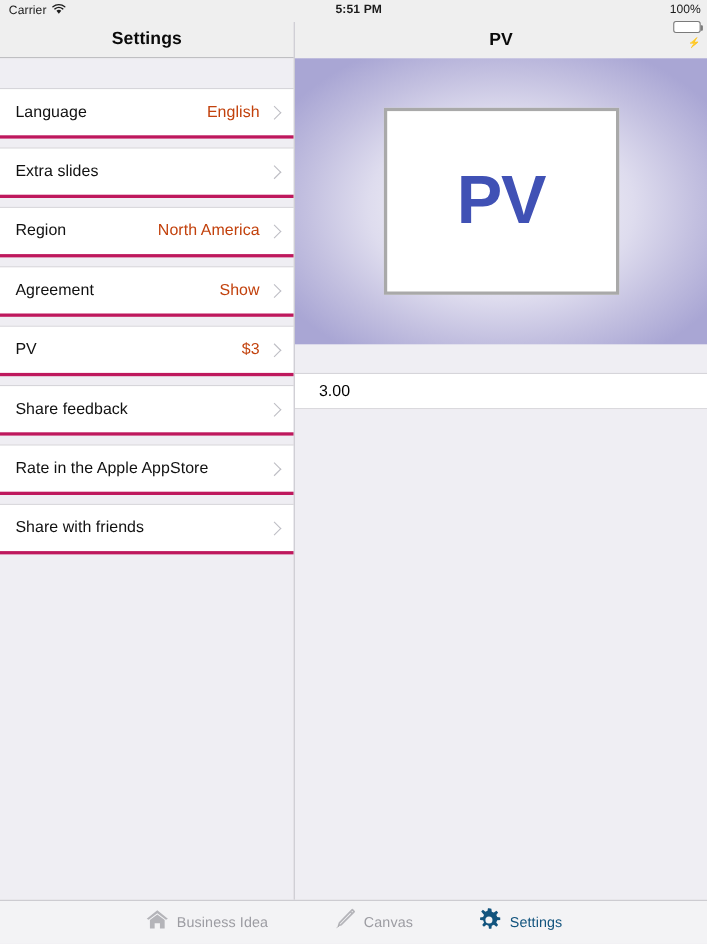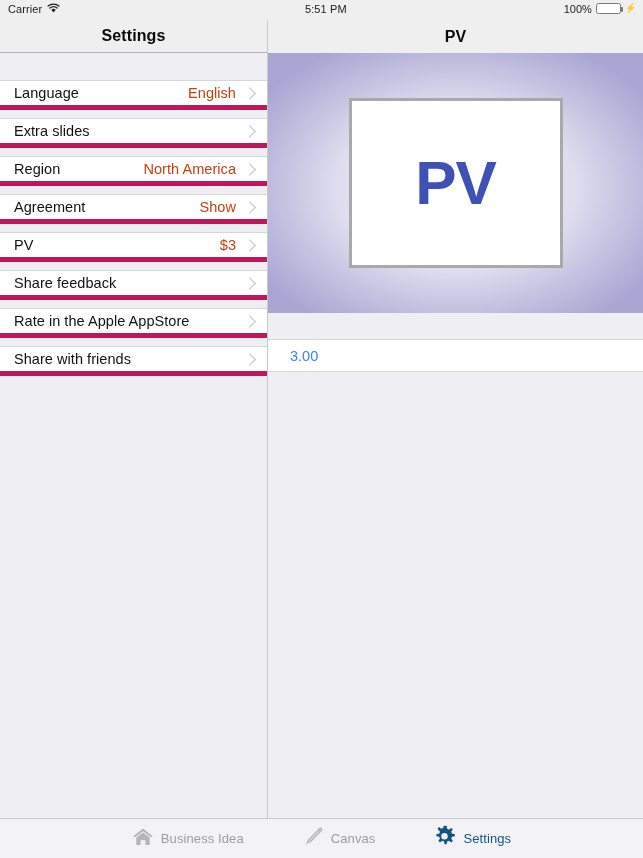--- a/index.html
+++ b/index.html
@@ -37,30 +37,31 @@
     align-items: center;
     gap: 5px;
     font-size: 11px;
     letter-spacing: 0.1px;
   }
   .wifi-icon { display: block; }
   .sb-time {
     position: absolute;
     left: 305px; top: 3px;
     font-size: 11px;
-    font-weight: 400;
+    font-weight: 700;
     letter-spacing: 0.1px;
   }
   .sb-battery {
     position: absolute;
     right: 6px; top: 3px;
     display: flex;
-    align-items: flex-start;
+    align-items: flex-end;
     gap: 4px;
     font-size: 11px;
+    flex-direction: column;
   }
   .batt-shell {
     position: relative;
     width: 25px; height: 11px;
     border: 1px solid #7a7a7a;
     border-radius: 2.5px;
     padding: 1px;
     background: #fff;
   }
   .batt-fill {
@@ -120,24 +121,24 @@
   .navbar-right { border-bottom: none; }
 
   
   .table-scroll {
     height: 765px;
     background: #efeef3;
     padding-top: 27px;
   }
   .row-group { margin-bottom: 8px; }
   .cell {
-    height: 30px;
+    height: 46px;
     background: #ffffff;
     border-top: 1px solid #d6d5da;
-    border-bottom: 5px solid #be185d;
+    border-bottom: 3px solid #be185d;
     display: flex;
     align-items: center;
     padding: 0 10px 0 14px;
   }
   .cell-title {
     font-size: 14.5px;
     color: #111111;
     letter-spacing: 0.05px;
   }
   .cell-spacer { flex: 1; }
@@ -194,21 +195,21 @@
     height: 33px;
     background: #ffffff;
     border-top: 1px solid #d6d5da;
     border-bottom: 1px solid #d6d5da;
     display: flex;
     align-items: center;
     padding-left: 22px;
   }
   .value-text {
     font-size: 14.5px;
-    color: #3b82f6;
+    color: #000000;
   }
   .right-filler { flex: 1; background: #efeef3; }
   .right-body {
     display: flex;
     flex-direction: column;
     height: 765px;
   }
 
   
   .tabbar {

